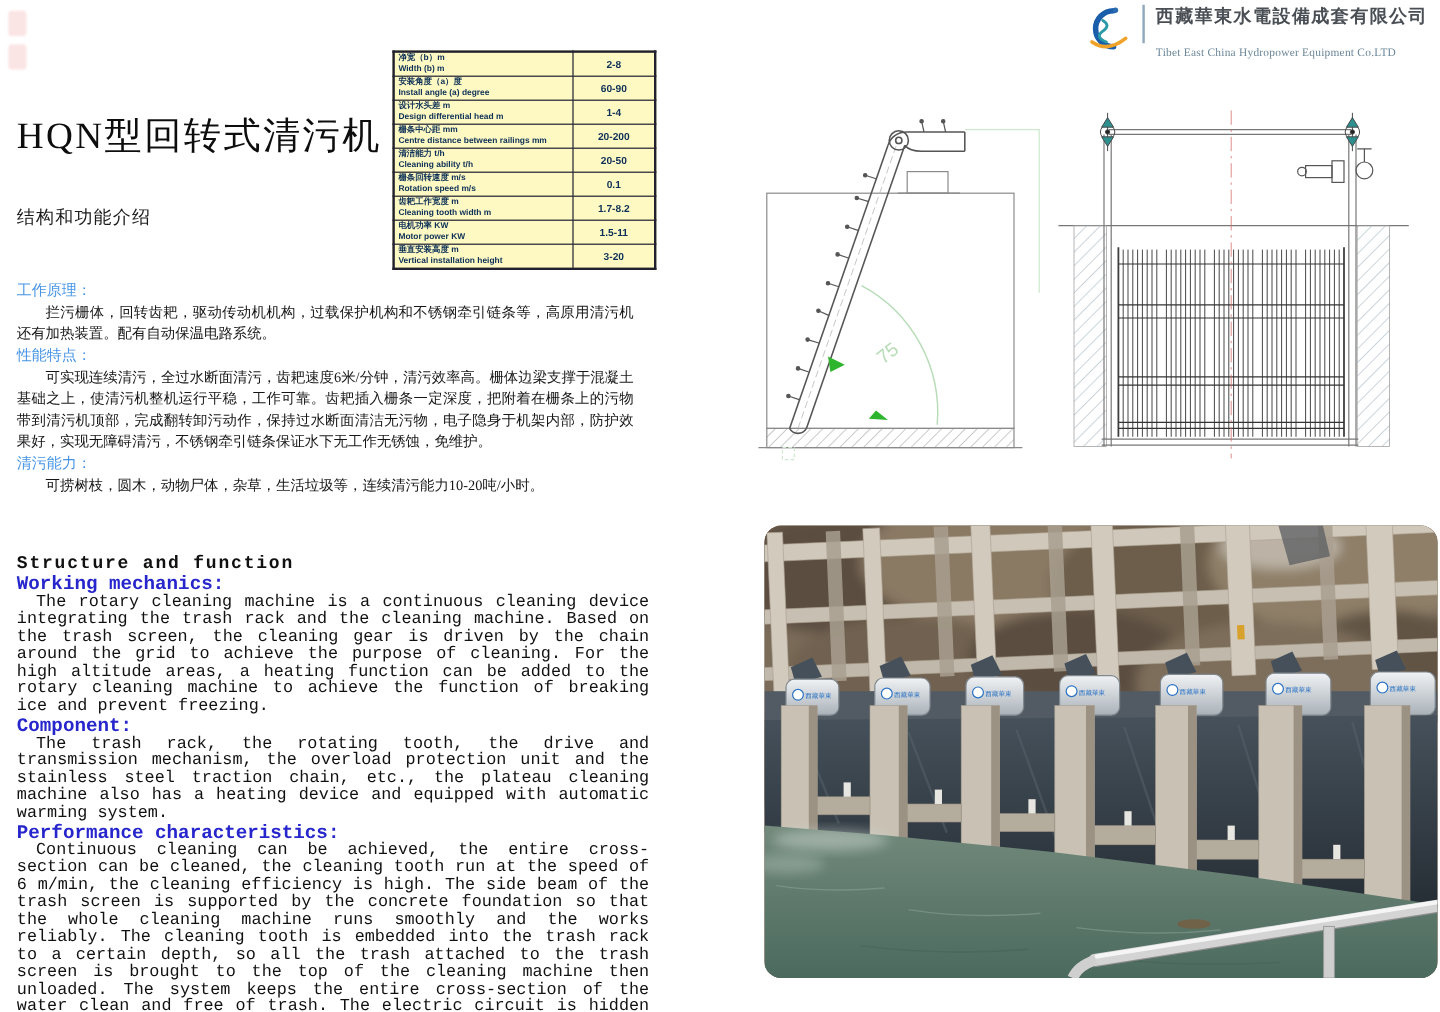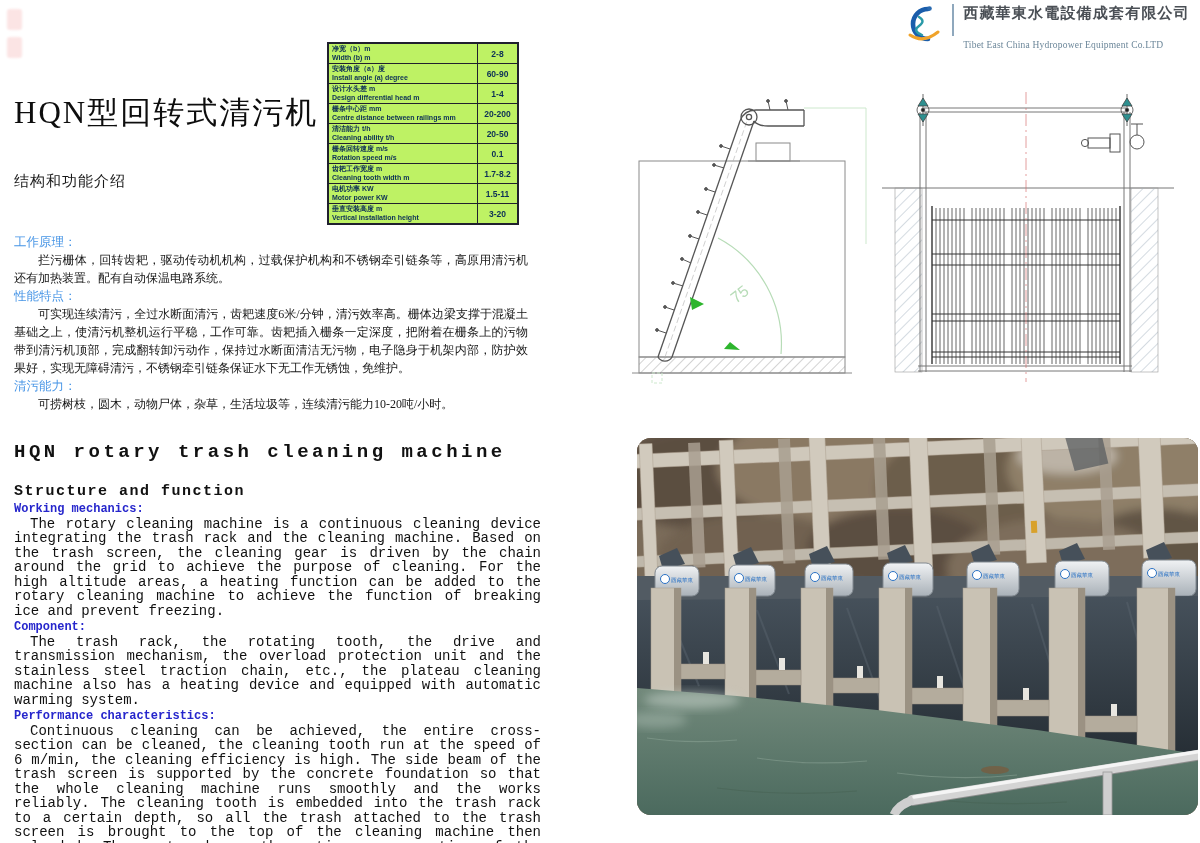--- a/index.html
+++ b/index.html
@@ -13,22 +13,22 @@
 
   
   .brand{position:absolute;top:4px;right:10px;display:flex;align-items:flex-start;gap:9px;}
   .brand .bar{width:2px;height:32px;background:#8fa8bd;}
   .brand-text .zh{font-family:"Liberation Serif","DejaVu Serif",serif;font-weight:bold;
                   font-size:15px;color:#4a4f55;letter-spacing:1.2px;white-space:nowrap;}
   .brand-text .en{font-family:"Liberation Serif","DejaVu Serif",serif;font-size:9.5px;
                   color:#6b8699;margin-top:17px;letter-spacing:.2px;white-space:nowrap;}
 
   
-  table.spec{position:absolute;left:327px;top:42px;width:192px;border-collapse:collapse;
-             background:#bef264;border:2px solid #20202e;table-layout:fixed;}
+  table.spec{position:absolute;left:327px;top:42px;width:220px;border-collapse:collapse;
+             background:#fef9c3;border:2px solid #20202e;table-layout:fixed;}
   table.spec td{border:1px solid #20202e;padding:1px 3px;color:#0c2f57;vertical-align:middle;}
   table.spec td.lbl{width:142px;}
   table.spec .z{font-size:7px;font-weight:bold;line-height:8.5px;font-family:"Liberation Sans",sans-serif;}
   table.spec .e{font-size:7px;font-weight:bold;line-height:8.5px;text-align:justify;}
   table.spec td.val{text-align:center;font-size:8.5px;font-weight:bold;}
 
   
   .zh-title{position:absolute;left:14px;top:92px;font-family:"Liberation Serif","DejaVu Serif",serif;
             font-size:31px;color:#0d0d0d;letter-spacing:2px;white-space:nowrap;}
   .zh-sub{position:absolute;left:14px;top:172px;font-family:"Liberation Serif","DejaVu Serif",serif;
@@ -37,21 +37,21 @@
                font-family:"Liberation Serif","DejaVu Serif",serif;margin-top:32px;}
   .zh-h{color:#4795e6;font-size:12.5px;line-height:18px;margin:0;}
   .zh-p{font-size:12px;line-height:18px;margin:0 0 0 0;color:#161616;
         text-indent:2em;text-align:justify;}
 
   
   .en-block{position:absolute;left:14px;top:441px;width:527px;
             font-family:"Liberation Mono","DejaVu Sans Mono",monospace;color:#111;}
   .en-title{font-size:19px;font-weight:bold;letter-spacing:3.5px;white-space:nowrap;}
   .en-sub{font-size:15px;font-weight:bold;letter-spacing:1.5px;margin-top:20px;}
-  .en-h{color:#2626cc;font-size:12px;font-weight:bold;line-height:14.5px;margin-top:2px;}
+  .en-h{color:#2626cc;font-size:16px;font-weight:bold;line-height:14.5px;margin-top:2px;}
   .en-p{font-size:14px;line-height:14.5px;margin:0;text-indent:16px;text-align:justify;}
 
   
   .drawings{position:absolute;left:618px;top:68px;width:585px;height:368px;}
   .photo{position:absolute;left:637px;top:438px;width:561px;height:377px;
          border-radius:14px;overflow:hidden;background:#7b6c5a;}
   svg{display:block;}
 </style>
 </head>
 <body>
@@ -147,21 +147,20 @@
 <div class="zh-sections">
   <div class="zh-h">工作原理：</div>
   <p class="zh-p">拦污栅体，回转齿耙，驱动传动机机构，过载保护机构和不锈钢牵引链条等，高原用清污机还有加热装置。配有自动保温电路系统。</p>
   <div class="zh-h">性能特点：</div>
   <p class="zh-p">可实现连续清污，全过水断面清污，齿耙速度6米/分钟，清污效率高。栅体边梁支撑于混凝土基础之上，使清污机整机运行平稳，工作可靠。齿耙插入栅条一定深度，把附着在栅条上的污物带到清污机顶部，完成翻转卸污动作，保持过水断面清洁无污物，电子隐身于机架内部，防护效果好，实现无障碍清污，不锈钢牵引链条保证水下无工作无锈蚀，免维护。</p>
   <div class="zh-h">清污能力：</div>
   <p class="zh-p">可捞树枝，圆木，动物尸体，杂草，生活垃圾等，连续清污能力10-20吨/小时。</p>
 </div>
 
 <div class="en-block">
-  <div class="en-title">HQN rotary trash cleaning machine</div>
   <div class="en-sub">Structure and function</div>
   <div class="en-h">Working mechanics:</div>
   <p class="en-p">The rotary cleaning machine is a continuous cleaning device integrating the trash rack and the cleaning machine. Based on the trash screen, the cleaning gear is driven by the chain around the grid to achieve the purpose of cleaning. For the high altitude areas, a heating function can be added to the rotary cleaning machine to achieve the function of breaking ice and prevent freezing.</p>
   <div class="en-h">Component:</div>
   <p class="en-p">The trash rack, the rotating tooth, the drive and transmission mechanism, the overload protection unit and the stainless steel traction chain, etc., the plateau cleaning machine also has a heating device and equipped with automatic warming system.</p>
   <div class="en-h">Performance characteristics:</div>
   <p class="en-p">Continuous cleaning can be achieved, the entire cross-section can be cleaned, the cleaning tooth run at the speed of 6 m/min, the cleaning efficiency is high. The side beam of the trash screen is supported by the concrete foundation so that the whole cleaning machine runs smoothly and the works reliably. The cleaning tooth is embedded into the trash rack to a certain depth, so all the trash attached to the trash screen is brought to the top of the cleaning machine then unloaded. The system keeps the entire cross-section of the water clean and free of trash. The electric circuit is hidden in the interior of the rack so it is well protected.barrier-free cleaning is achieved. and the stainless steel traction chain ensures no rust under water makes it maintenance-free.</p>
   <div class="en-h">Cleaning achieve:</div>
 </div>
 

